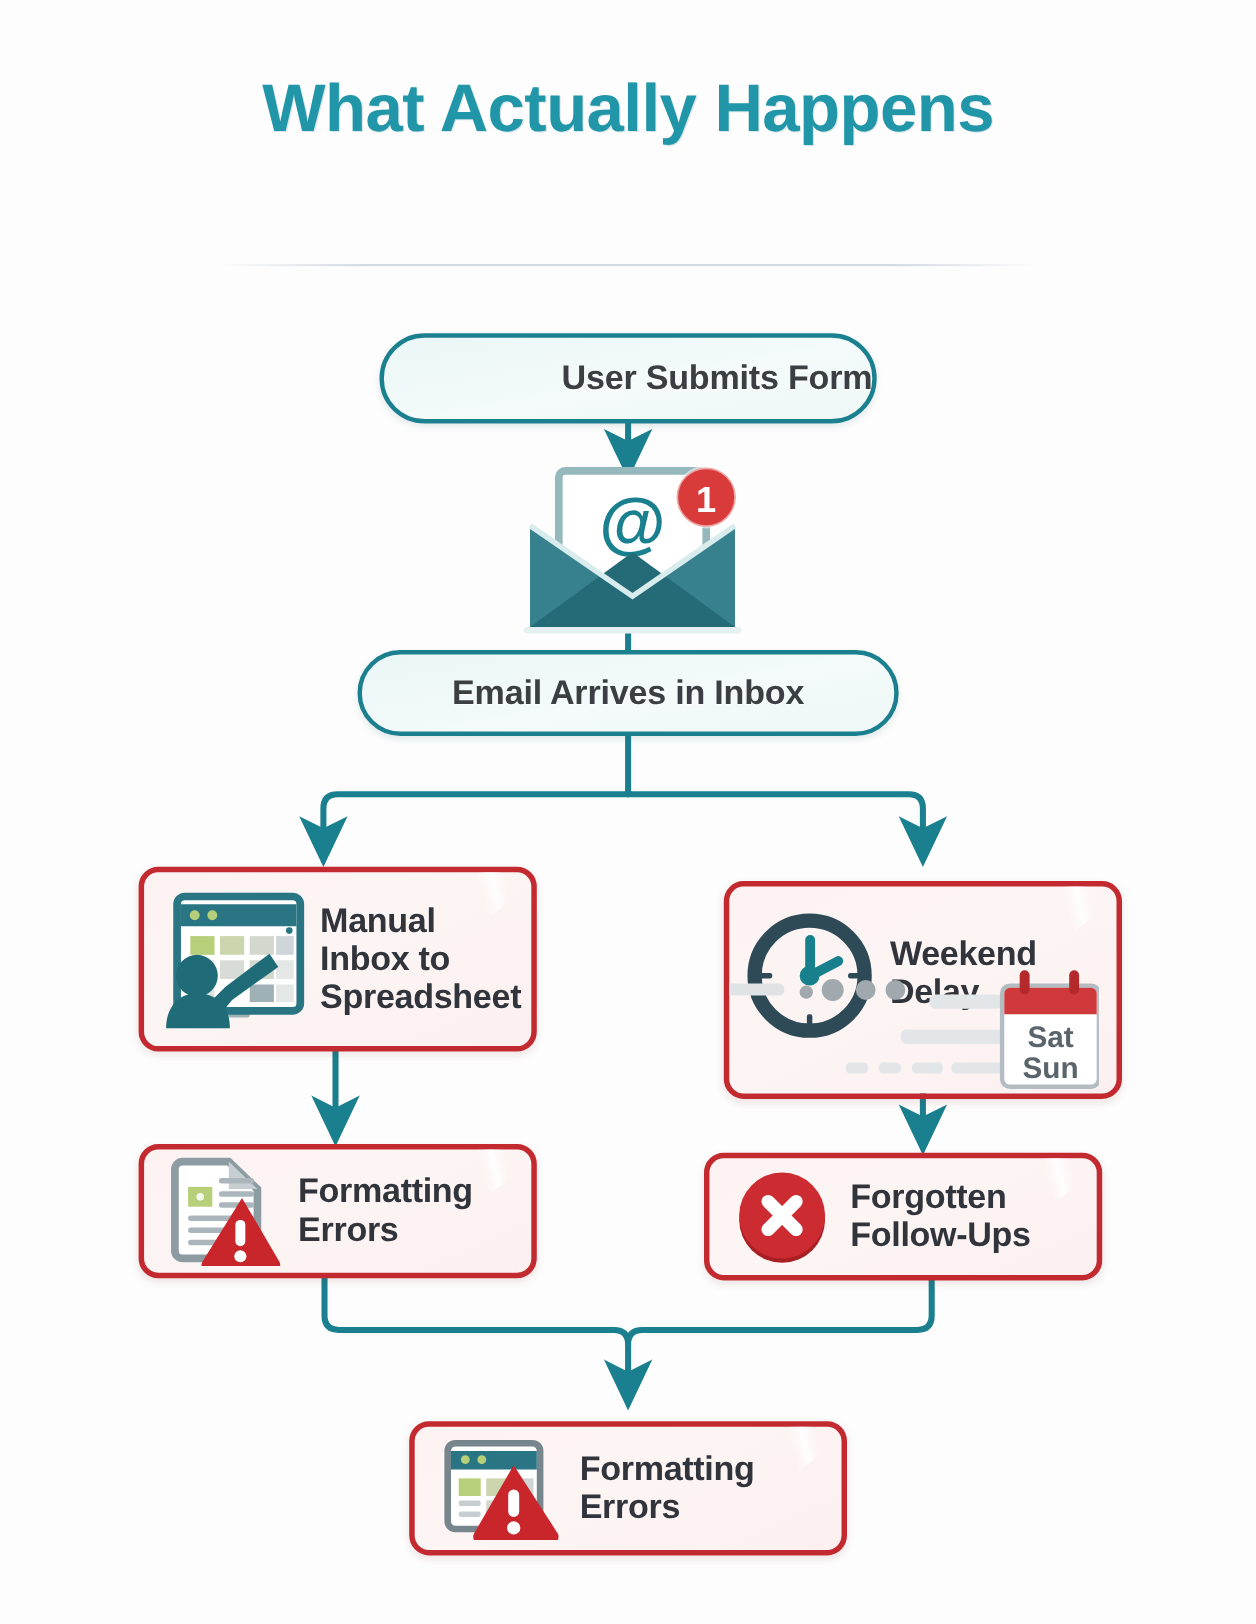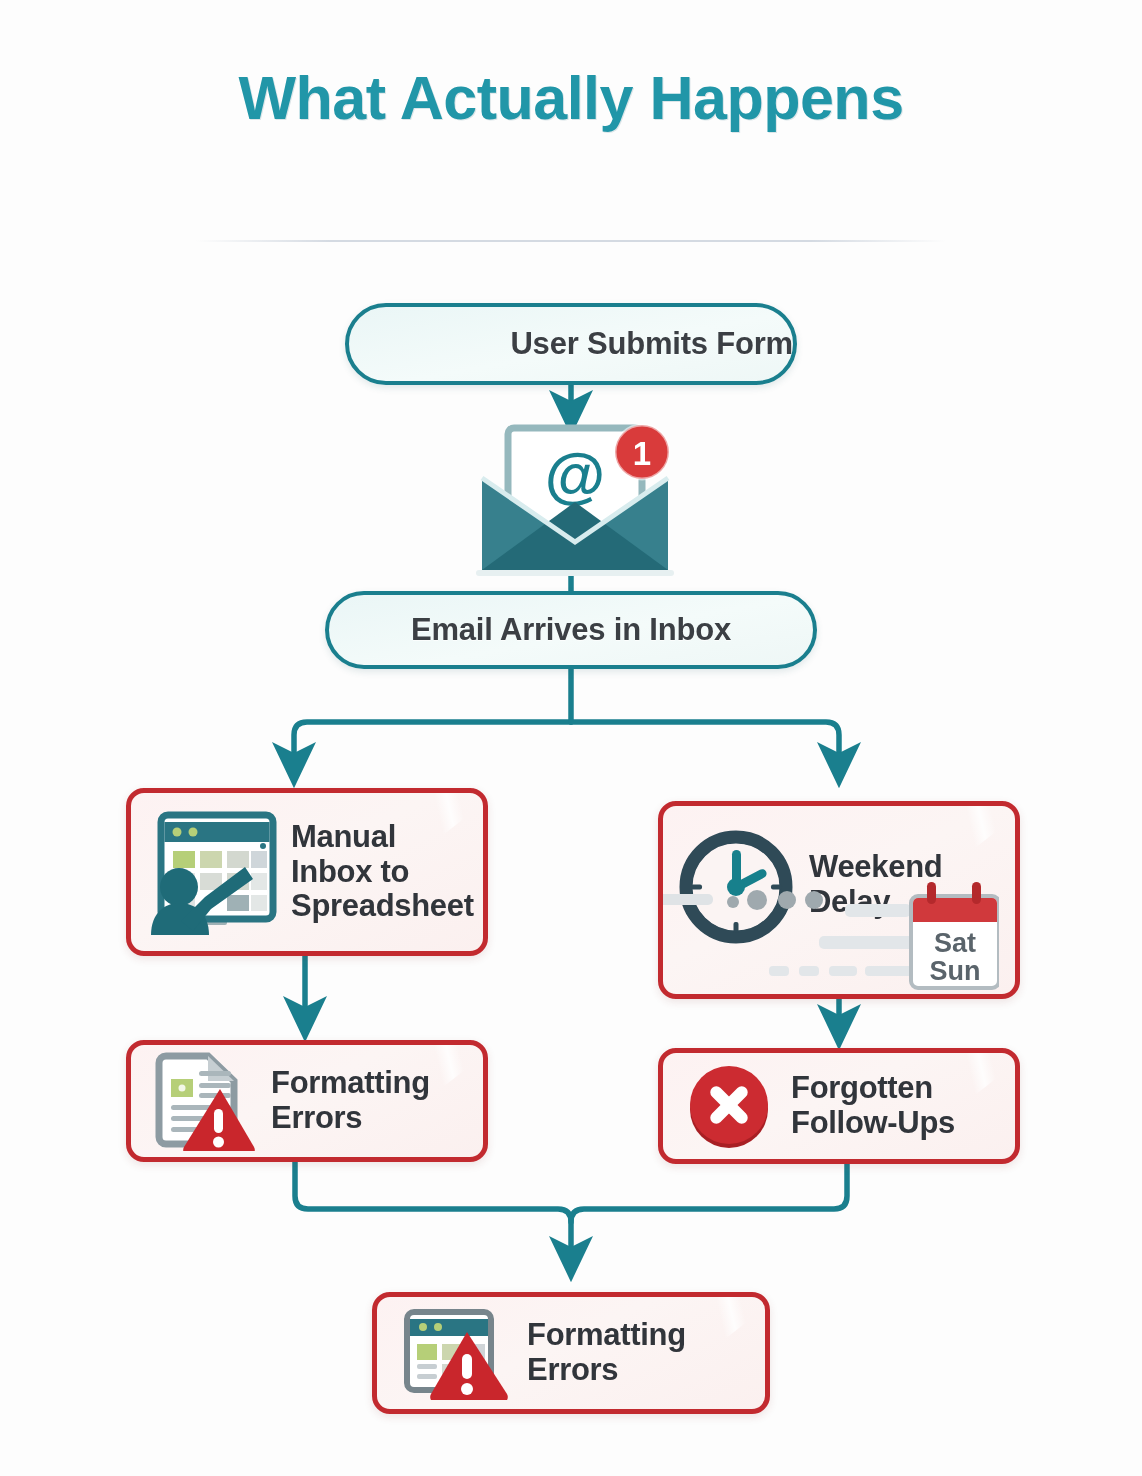--- a/index.html
+++ b/index.html
@@ -118,21 +118,21 @@
     font-size: 31px;
     font-weight: bold;
     color: #31353b;
     line-height: 1.12;
     letter-spacing: -0.3px;
   }
 
   #node-manual   { left: 126px; top: 788px;  width: 362px; height: 168px; padding: 0 6px 0 14px; }
   #node-weekend  { left: 658px; top: 788px;  width: 362px; height: 198px; padding: 4px 6px 0 14px; margin-top: 13px; }
   #node-format1  { left: 126px; top: 1040px; width: 362px; height: 122px; padding: 0 6px 0 18px; }
-  #node-forgot   { left: 658px; top: 1048px; width: 362px; height: 116px; padding: 0 6px 0 22px; }
+  #node-forgot   { left: 640px; top: 1048px; width: 362px; height: 116px; padding: 0 6px 0 22px; }
   #node-format2  { left: 372px; top: 1292px; width: 398px; height: 122px; padding: 0 6px 0 24px; }
 
   #node-manual .card-label { margin-left: 12px; }
   #node-weekend .card-label { margin-left: 14px; margin-top: -34px; }
   #node-format1 .card-label { margin-left: 16px; }
   #node-forgot .card-label { margin-left: 18px; }
   #node-format2 .card-label { margin-left: 18px; }
 
   
   #envelope-icon {

